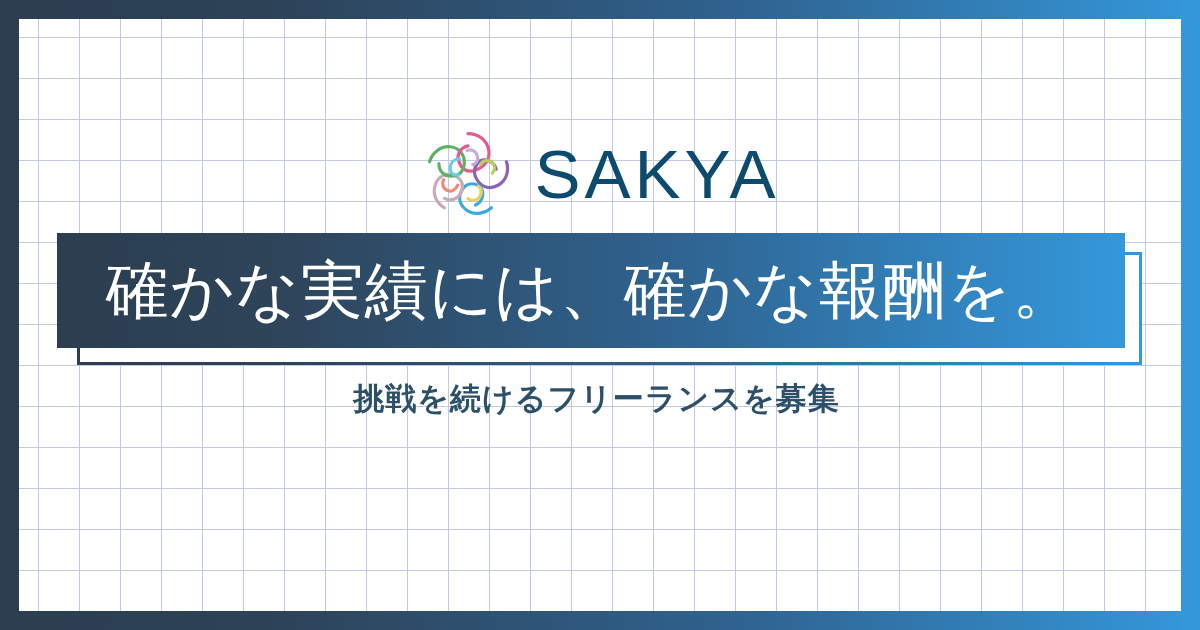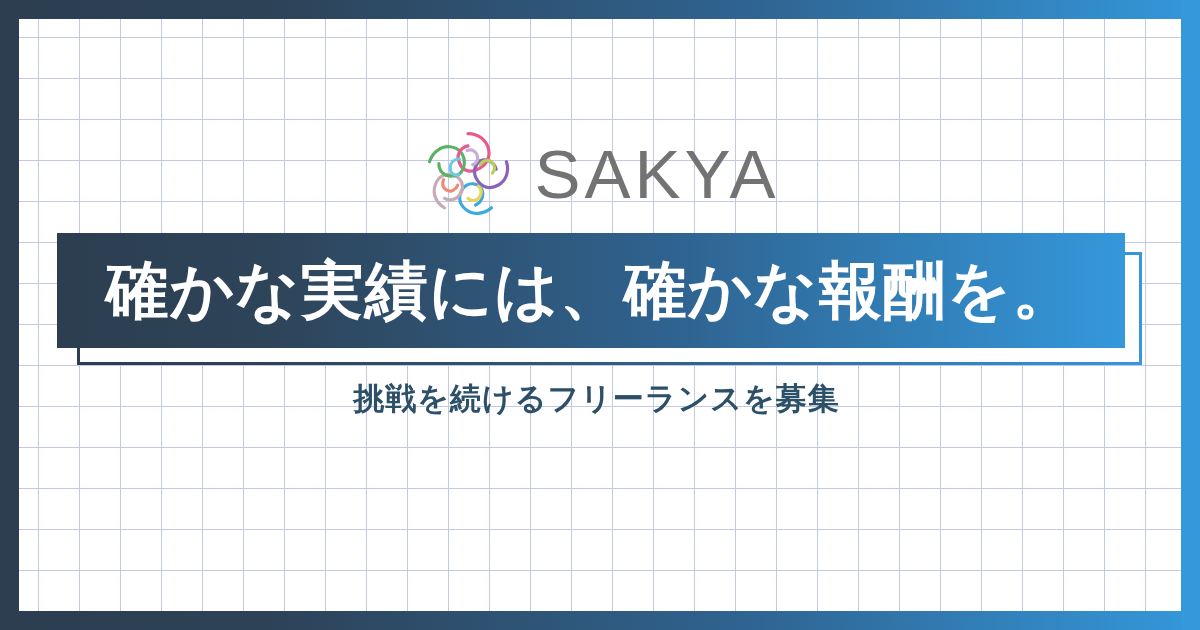--- a/index.html
+++ b/index.html
@@ -52,21 +52,21 @@
     height: 96px;
     display: flex;
     align-items: center;
     justify-content: center;
     gap: 20px;
   }
   .logo-mark { width: 94px; height: 92px; display: block; }
   .wordmark {
     font-size: 69px;
     font-weight: 400;
-    color: #737373;
+    color: #0c4a6e;
     letter-spacing: 4px;
     line-height: 1;
     white-space: nowrap;
     font-family: "Liberation Sans", "DejaVu Sans", sans-serif;
   }
 
   
   .headline-outline {
     position: absolute;
     left: 77px;
@@ -88,21 +88,21 @@
     width: 1068px;
     height: 115px;
     background: linear-gradient(to right, #2c3e50 0%, #2e4459 20%, #2f6390 58%, #3498db 100%);
     display: flex;
     align-items: center;
     justify-content: center;
   }
   .headline-text {
     color: #ffffff;
     font-size: 63px;
-    font-weight: bold;
+    font-weight: normal;
     letter-spacing: 1px;
     line-height: 1;
     white-space: nowrap;
     font-family: "Liberation Sans", "DejaVu Sans", sans-serif;
   }
 
   
   .subtitle-row {
     position: absolute;
     left: 0;

